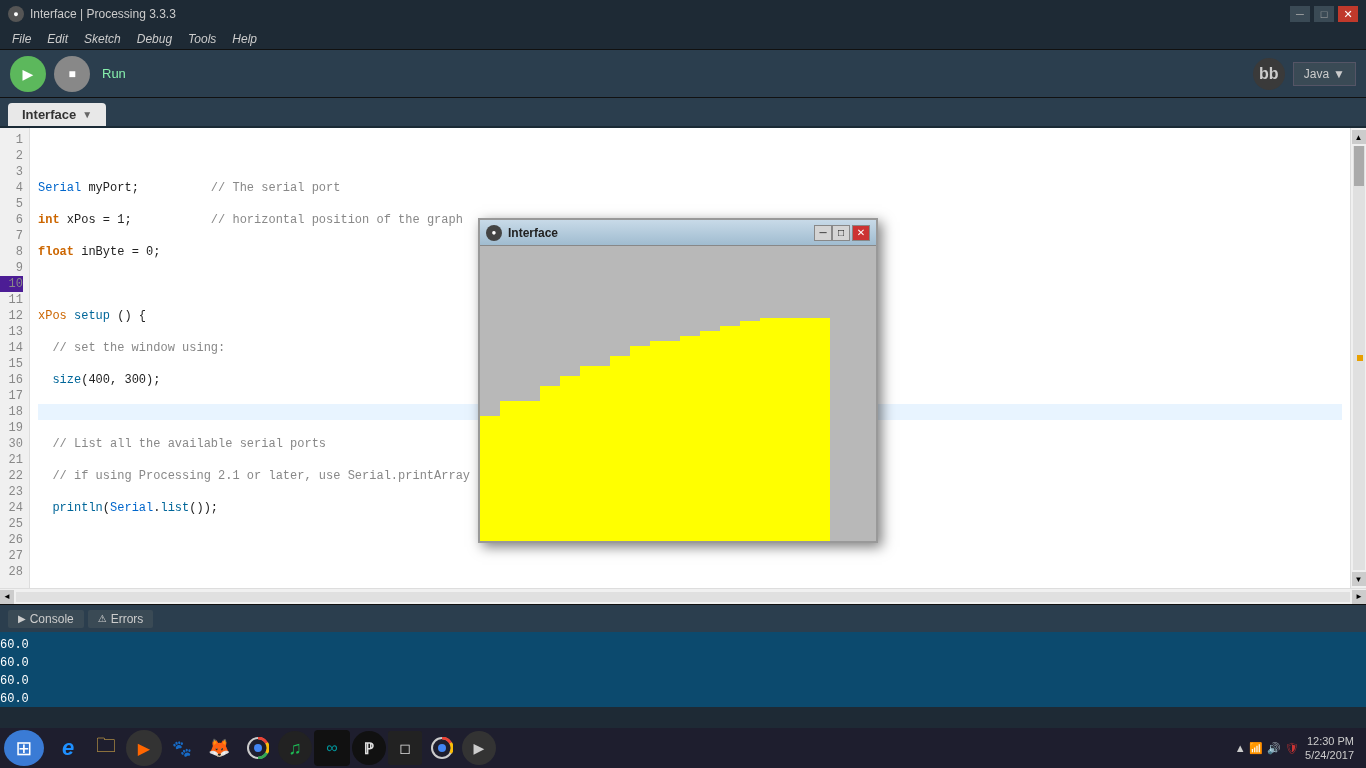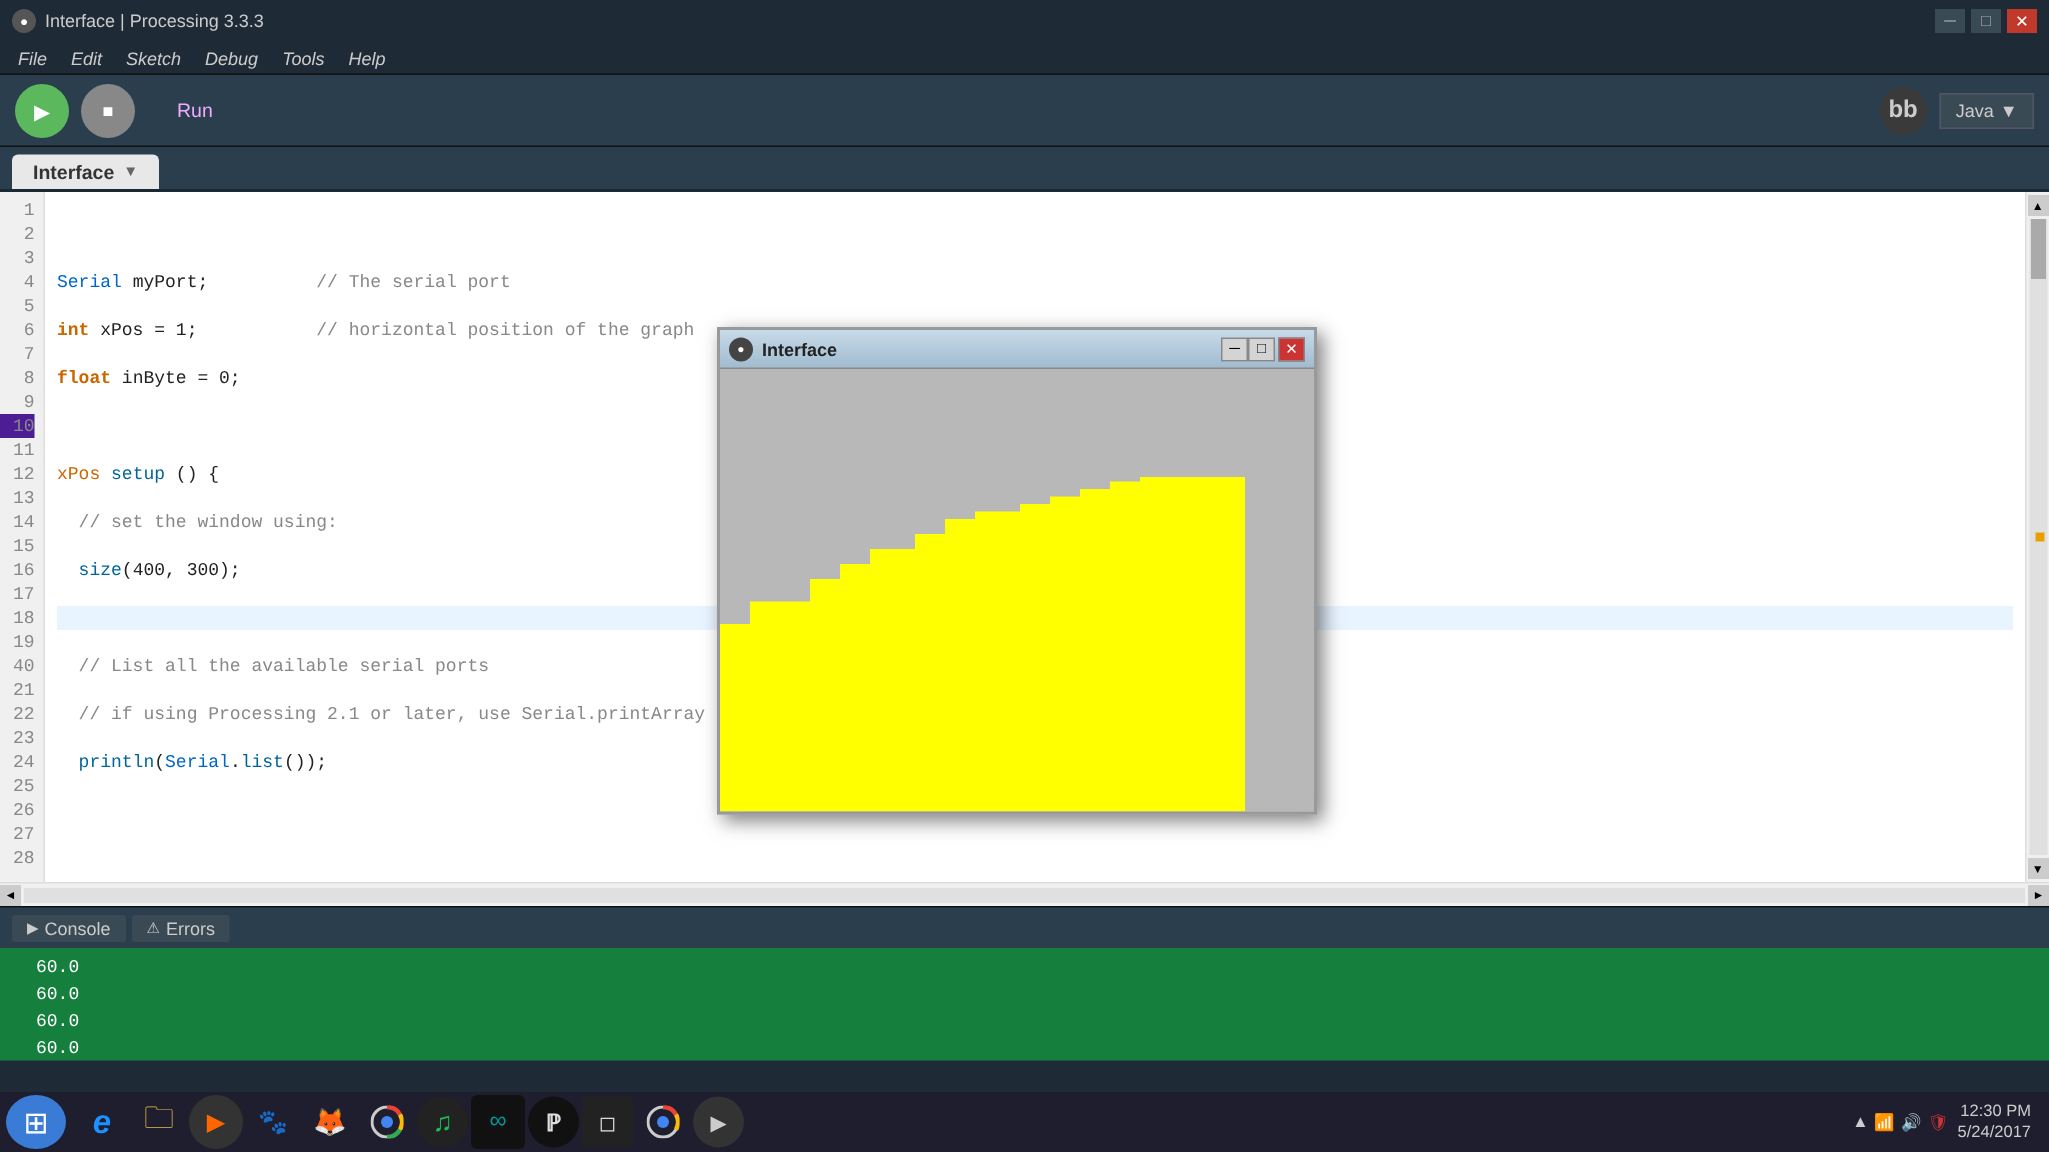--- a/index.html
+++ b/index.html
@@ -48,21 +48,21 @@
       background: #5cb85c; border: none; cursor: pointer;
       display: flex; align-items: center; justify-content: center;
       color: white; font-size: 14px;
     }
     .btn-stop {
       width: 36px; height: 36px; border-radius: 50%;
       background: #888; border: none; cursor: pointer;
       display: flex; align-items: center; justify-content: center;
       color: white; font-size: 12px;
     }
-    .run-label { color: #f0abfc; font-size: 13px; margin-left: 20px; }
+    .run-label { color: #86efac; font-size: 13px; margin-left: 4px; }
     .toolbar-right { margin-left: auto; display: flex; align-items: center; gap: 8px; }
     .btn-java {
       background: #3a4a55; border: 1px solid #556; color: #ccc;
       font-size: 12px; padding: 4px 10px; cursor: pointer;
       display: flex; align-items: center; gap: 4px;
     }
     .mode-icon {
       width: 32px; height: 32px; background: #3a3a3a; border-radius: 50%;
       display: flex; align-items: center; justify-content: center;
       color: #ccc; font-size: 16px; font-weight: bold;
@@ -149,25 +149,25 @@
     
     #horiz-scrollbar {
       height: 16px; background: #f0f0f0; display: flex; align-items: center;
       border-top: 1px solid #ddd;
     }
     .h-arrow { width: 14px; height: 14px; background: #ccc; display: flex; align-items: center; justify-content: center; font-size: 8px; cursor: pointer; }
     .h-track { flex: 1; height: 10px; background: #e0e0e0; margin: 0 2px; }
 
     
     #console-area {
-      background: #15803d;
+      background: #0c4a6e;
       color: #fff;
       font-family: 'Courier New', monospace;
       font-size: 12px;
-      padding: 4px 24px;
+      padding: 4px 0;
       height: 75px;
       overflow: hidden;
       position: relative;
     }
     .console-line { line-height: 18px; }
 
     
     #console-tabs {
       background: #2b3e4e;
       height: 28px;
@@ -317,21 +317,21 @@
     <div class="line-num active">10</div>
     <div class="line-num">11</div>
     <div class="line-num">12</div>
     <div class="line-num">13</div>
     <div class="line-num">14</div>
     <div class="line-num">15</div>
     <div class="line-num">16</div>
     <div class="line-num">17</div>
     <div class="line-num">18</div>
     <div class="line-num">19</div>
-    <div class="line-num">40</div>
+    <div class="line-num">30</div>
     <div class="line-num">21</div>
     <div class="line-num">22</div>
     <div class="line-num">23</div>
     <div class="line-num">24</div>
     <div class="line-num">25</div>
     <div class="line-num">26</div>
     <div class="line-num">27</div>
     <div class="line-num">28</div>
   </div>
   <div id="code-content">

